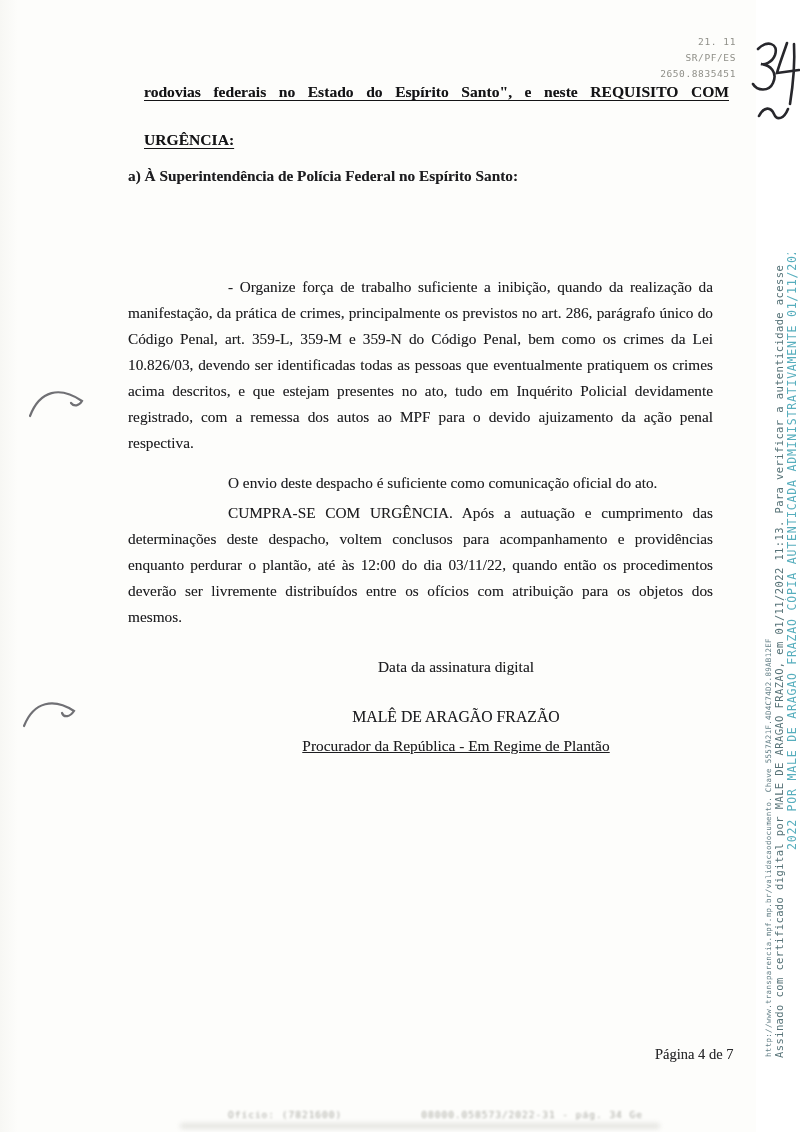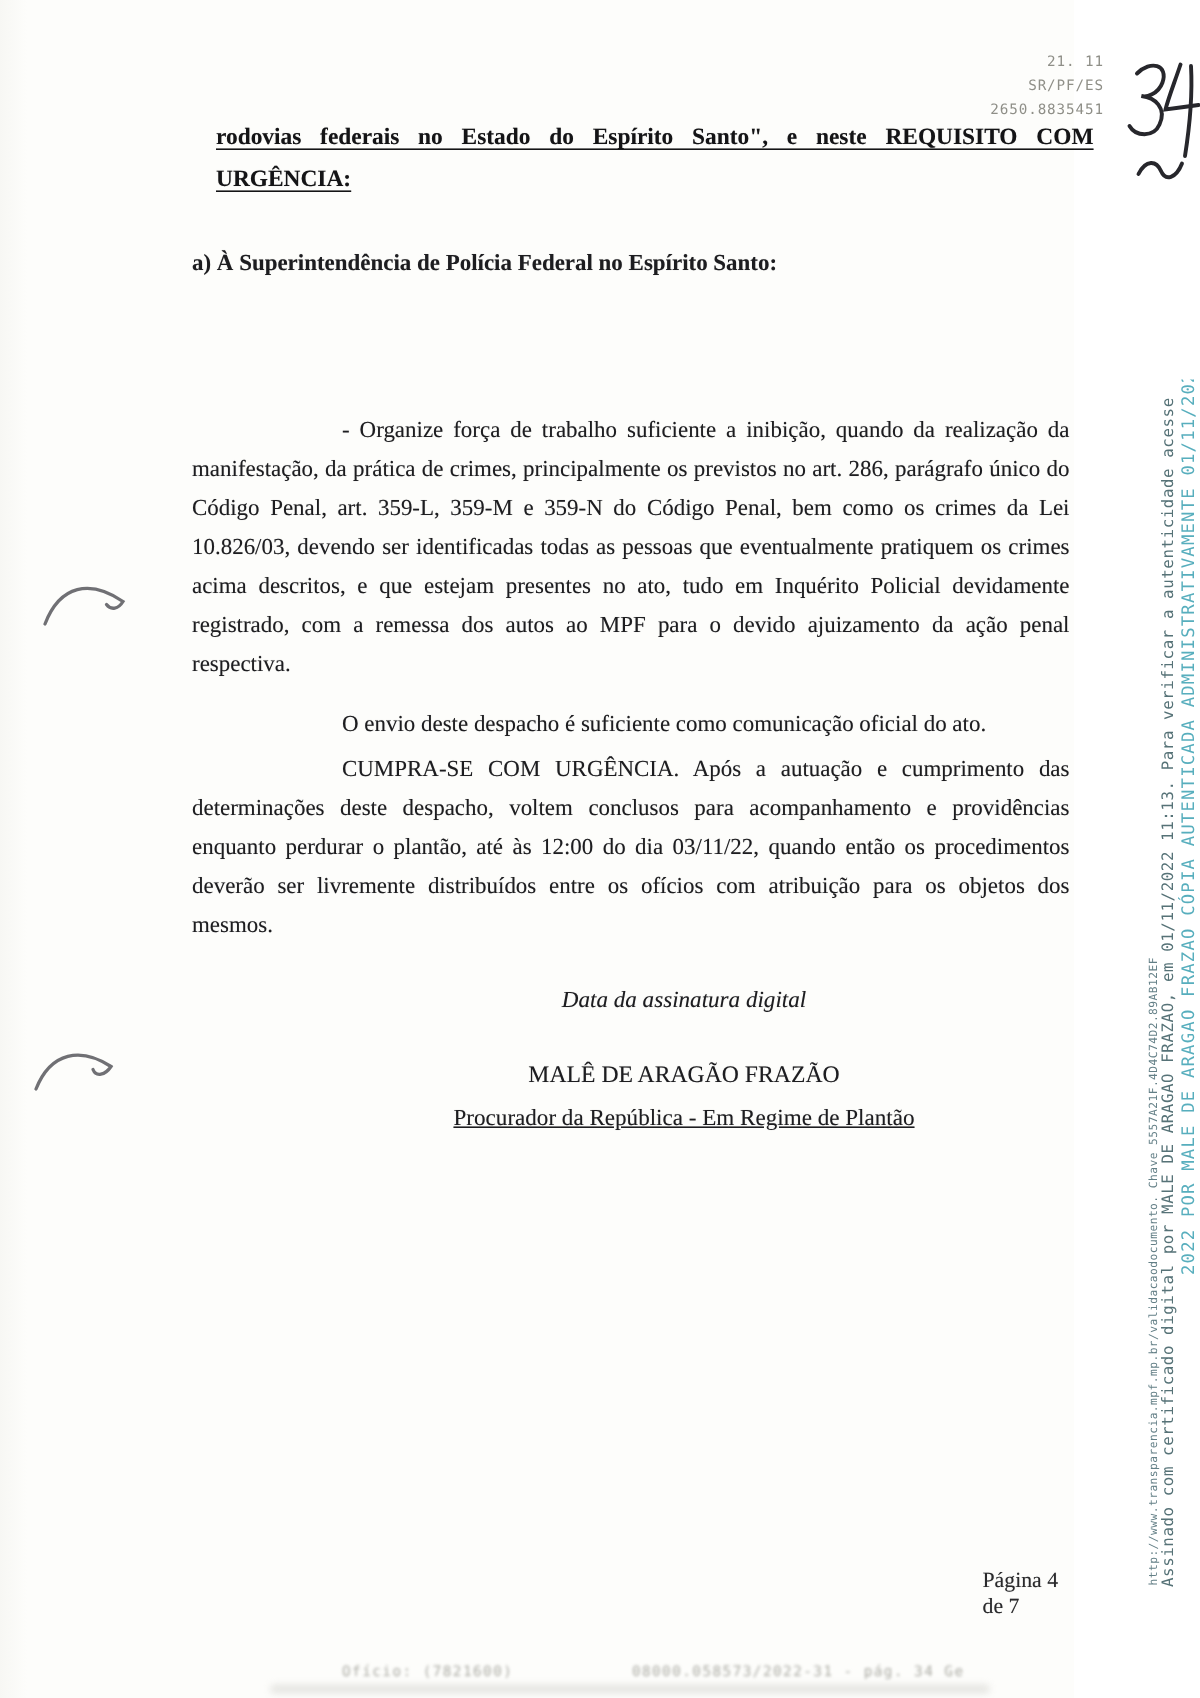--- a/index.html
+++ b/index.html
@@ -2,37 +2,38 @@
 <html><head>
 <meta charset="utf-8">
 <style>
   html,body{margin:0;padding:0;}
   body{width:800px;height:1132px;overflow:hidden;background:#ffffff;}
   .page{
     position:relative;width:716px;height:1132px;
     background:linear-gradient(90deg,#f7f7f4 0,#fdfdfb 18px,#fdfdfb 780px,#f8f8f5 800px);
     font-family:"Liberation Serif", serif;
     color:#1d1d20;
+    padding-left:40px;
   }
   .txt{text-shadow:0 0 .5px rgba(30,30,30,.38);}
   
   .corner-stamp{
     position:absolute;left:598px;top:34px;width:138px;
     font-family:"DejaVu Sans Mono", monospace;
     font-size:9.5px;line-height:16px;color:#8f8f88;
     text-align:right;letter-spacing:.6px;
     filter:blur(.2px);
   }
   
   .doc-header{position:absolute;left:144px;top:78px;width:585px;
     font-weight:bold;font-size:15.6px;line-height:28px;color:#141416;}
   .doc-header .l1{text-align:justify;text-align-last:justify;}
   .doc-header .l1,.doc-header .l2{
     text-decoration:underline;text-underline-offset:3px;text-decoration-thickness:1.4px;}
-  .doc-header .l2{display:inline-block;}
+  .doc-header .l2{display:inline-block;margin-top:20px;}
   
   .para{position:absolute;left:128px;width:585px;
     font-size:15.3px;line-height:26px;text-align:justify;}
   .ind{text-indent:100px;}
   
   .sig{position:absolute;left:150px;width:612px;text-align:center;font-size:15.4px;}
   
   .pagenum{position:absolute;left:655px;top:1046px;font-size:14.5px;color:#2a2a2c;}
   
   .faint-footer{
@@ -95,21 +96,21 @@
 
   <div class="para txt" style="top:163px;font-weight:bold;">a) À Superintendência de Polícia Federal no Espírito Santo:</div>
 
 
   <div class="para ind txt" style="top:274px;">- Organize força de trabalho suficiente a inibição, quando da realização da manifestação, da prática de crimes, principalmente os previstos no art. 286, parágrafo único do Código Penal, art. 359-L, 359-M e 359-N do Código Penal, bem como os crimes da Lei 10.826/03, devendo ser identificadas todas as pessoas que eventualmente pratiquem os crimes acima descritos, e que estejam presentes no ato,  tudo em Inquérito Policial devidamente registrado, com a remessa dos autos ao MPF para o devido ajuizamento da ação penal respectiva.</div>
 
   <div class="para ind txt" style="top:470px;">O envio deste despacho é suficiente como comunicação oficial do ato.</div>
 
   <div class="para ind txt" style="top:500px;">CUMPRA-SE COM URGÊNCIA. Após a autuação e cumprimento das determinações deste despacho, voltem conclusos para acompanhamento e providências enquanto perdurar o plantão, até às 12:00 do dia 03/11/22, quando então os procedimentos deverão ser livremente distribuídos entre os ofícios com atribuição para os objetos dos mesmos.</div>
 
-  <div class="sig txt" style="top:658px;font-style:italic;">Data da assinatura digital</div>
+  <div class="sig txt" style="top:658px;">Data da assinatura digital</div>
   <div class="sig txt" style="top:708px;font-size:15.8px;text-align:center;">MALÊ DE ARAGÃO FRAZÃO</div>
   <div class="sig txt" style="top:737px;text-decoration:underline;">Procurador da República - Em Regime de Plantão</div>
 
   <div class="vstamp medium">Assinado com certificado digital por MALE DE ARAGAO FRAZAO, em 01/11/2022 11:13. Para verificar a autenticidade acesse</div>
   <div class="vstamp large">2022 POR MALE DE ARAGAO FRAZAO CÓPIA AUTENTICADA ADMINISTRATIVAMENTE 01/11/2022 PÁGINA 65789</div>
   <div class="vstamp small">http://www.transparencia.mpf.mp.br/validacaodocumento. Chave 5557A21F.4D4C74D2.89AB12EF</div>
 
   <div class="pagenum txt">Página 4 de 7</div>
 
   <div class="faint-footer">

